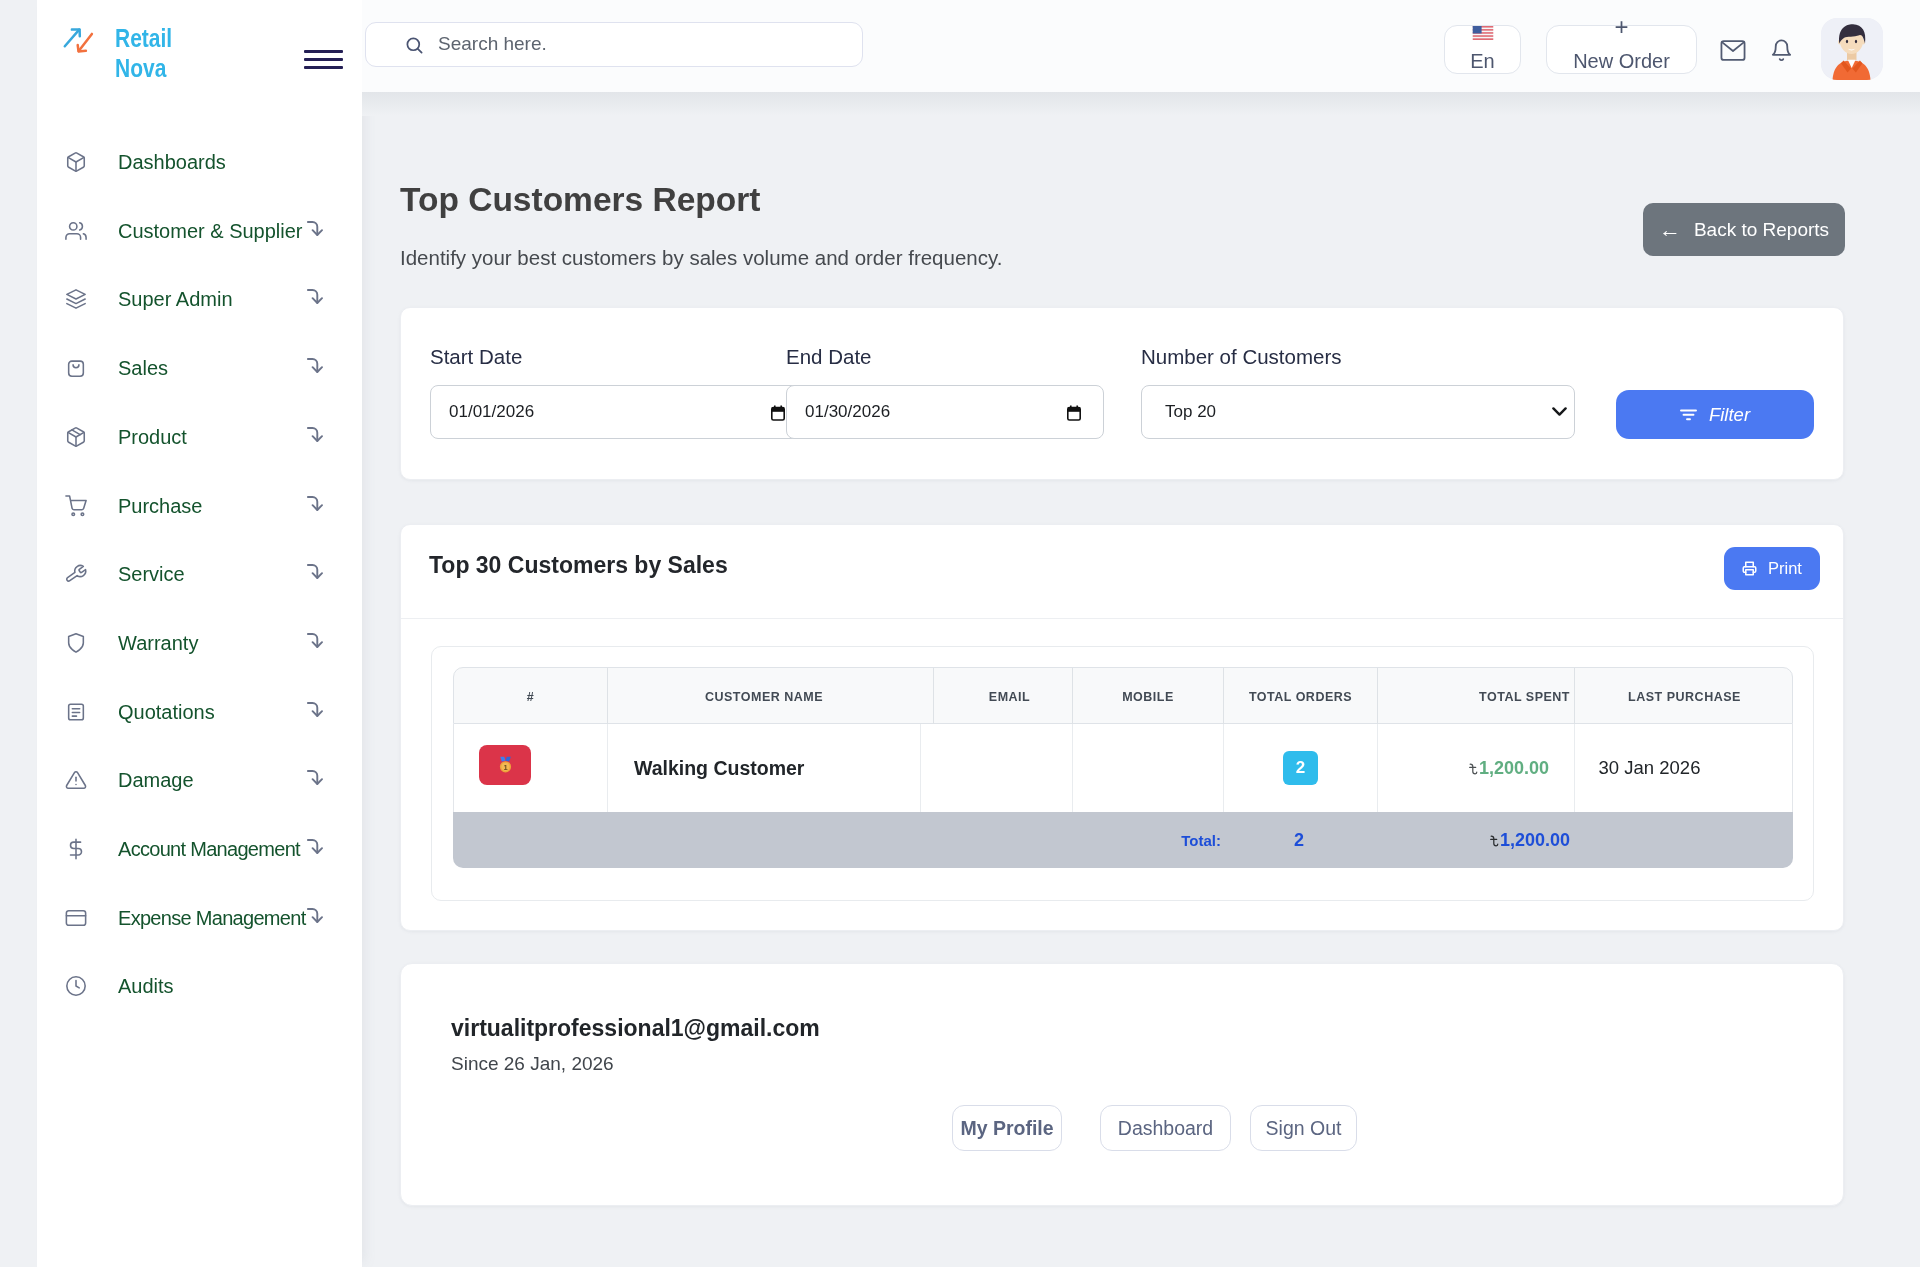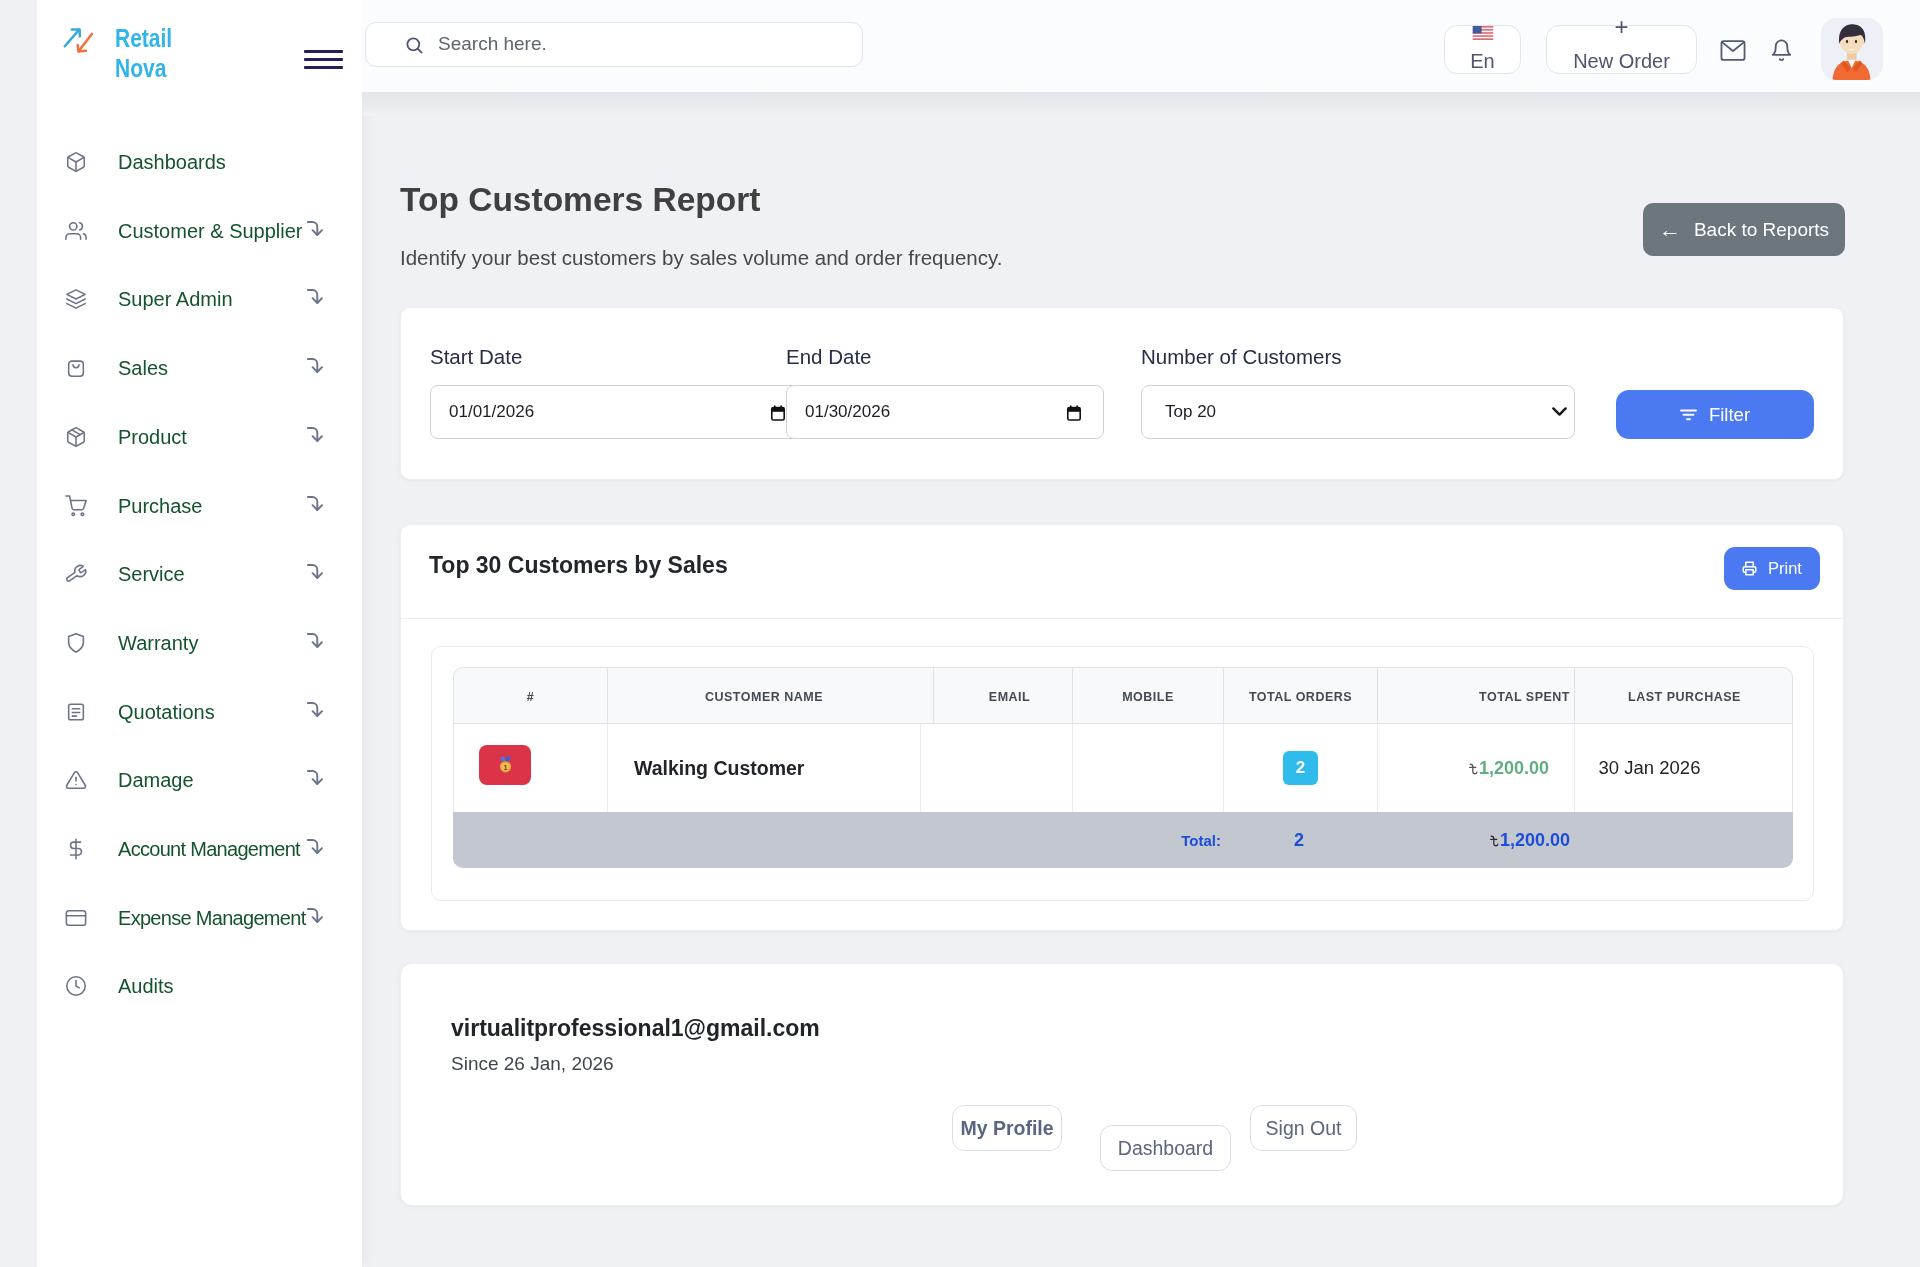--- a/index.html
+++ b/index.html
@@ -33,21 +33,21 @@
 
 
 #h1 { left:400px; top:181px; font-size:33.5px; font-weight:bold; color:#404040; }
 #sub { left:400px; top:246px; font-size:20.5px; color:#45494e; }
 #backbtn { left:1643px; top:203px; width:202px; height:53px; background:#6d757d; border-radius:10px; color:#fff; font-size:19px; display:flex; align-items:center; justify-content:center; gap:13px; }
 
 .card { background:#fff; border:1px solid #eceef2; border-radius:10px; box-shadow:0 1px 3px rgba(150,160,175,0.12); }
 #fcard { left:400px; top:307px; width:1444px; height:173px; }
 .flabel { position:absolute; font-size:20.5px; color:#272d44; }
 .finput { position:absolute; top:385px; height:54px; background:#fff; border:1px solid #ccd1d7; border-radius:8px; font-size:17px; color:#1c1f23; display:flex; align-items:center; }
-#filterbtn { left:1616px; top:390px; width:198px; height:49px; background:#4b79f2; border-radius:13px; color:#fff; font-size:18.5px; display:flex; align-items:center; justify-content:center; gap:12px; }
+#filterbtn { left:1616px; top:390px; width:198px; height:49px; background:#4b79f2; border-radius:13px; color:#fff; font-size:18.5px; display:flex; align-items:center; justify-content:center; gap:12px;font-style:italic; }
 
 #tcard { left:400px; top:524px; width:1444px; height:407px; }
 #ttitle { left:429px; top:552px; font-size:23px; font-weight:bold; color:#23262b; }
 #tdivider { left:401px; top:618px; width:1442px; height:1px; background:#edeff2; }
 #printbtn { left:1724px; top:547px; width:96px; height:43px; background:#4b79f2; border-radius:11px; color:#fff; font-size:16.5px; display:flex; align-items:center; justify-content:center; gap:11px; }
 #innercard { left:431px; top:646px; width:1383px; height:255px; border:1px solid #e8ebee; border-radius:10px; background:#fff; }
 
 #thead { left:453px; top:667px; width:1340px; height:57px; background:#f8f9fa; border:1px solid #dfe3e8; border-radius:10px 10px 0 0; }
 .th { position:absolute; top:0; height:57px; font-size:12.5px; font-weight:bold; color:#424a54; letter-spacing:0.5px; display:flex; align-items:center; border-left:1px solid #dee2e6; }
 .th.c { justify-content:center; }
@@ -386,14 +386,14 @@
   <div class="tt" style="left:923px; width:197px; justify-content:flex-end; padding-right:3px;"><svg width="9" height="12" viewBox="0 0 9 12" style="margin-right:1px;margin-top:2px">
         <path d="M1.2 1.2 q2.6 0.1 2.6 2.6 v4.6 q0 2.4 2.4 2.4 q1.6 0 1.6 -1.7" fill="none" stroke="#2a2d30" stroke-width="1.25" stroke-linecap="round"></path>
         <path d="M0.7 4.4 h6" stroke="#2a2d30" stroke-width="1.2" stroke-linecap="round"></path>
       </svg>1,200.00</div>
 </div>
 
 <div id="pcard" class="abs card"></div>
 <div id="pemail" class="abs">virtualitprofessional1@gmail.com</div>
 <div id="psince" class="abs">Since 26 Jan, 2026</div>
 <div class="pbtn" style="left:952px; width:110px;font-weight:bold;">My Profile</div>
-<div class="pbtn" style="left:1100px; width:131px;margin-top:20px;">Dashboard</div>
+<div class="pbtn" style="left:1100px; width:131px;">Dashboard</div>
 <div class="pbtn" style="left:1250px; width:107px;">Sign Out</div>
 
 </body></html>

